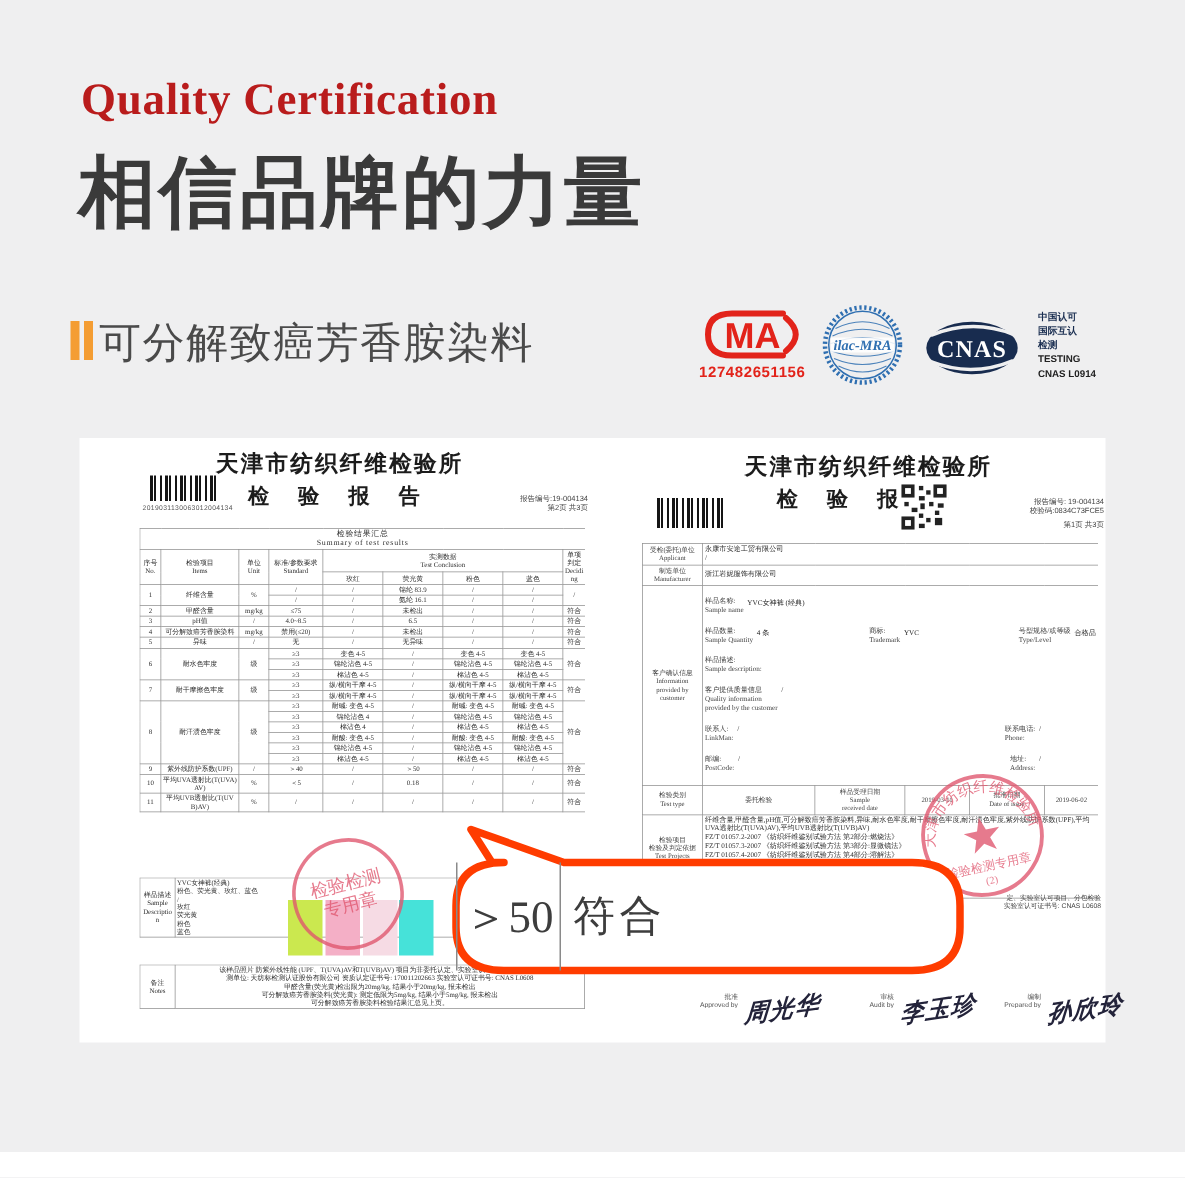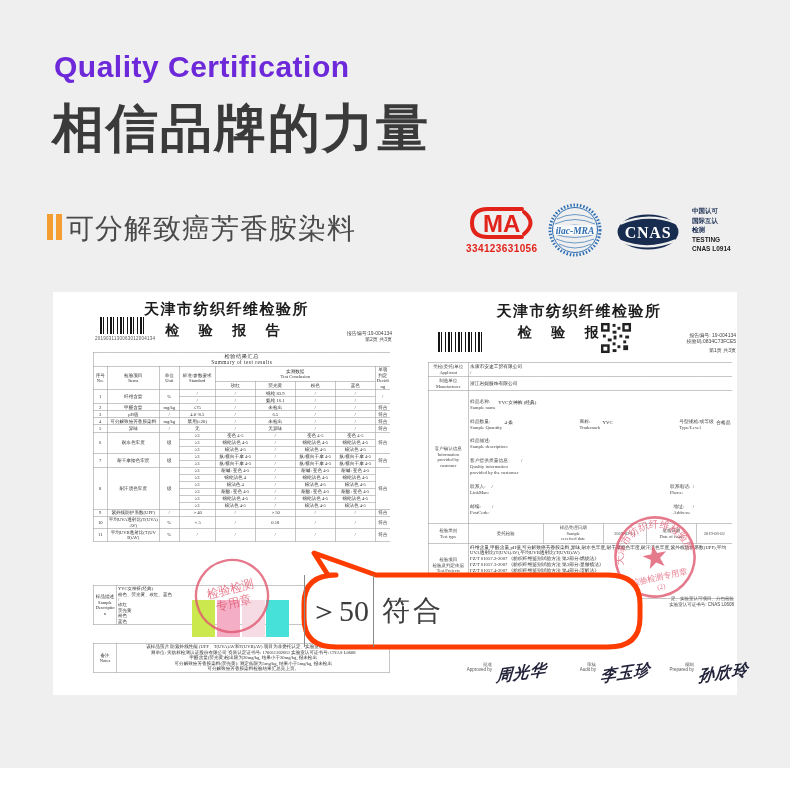--- a/index.html
+++ b/index.html
@@ -2,21 +2,21 @@
 <html style="--accent-orange: #f49d33; --cma-red: #e2231a; --ilac-blue: #2f6fb1; --cnas-navy: #182c4f; --bubble-border: #ff3c00; --stamp-red: #e0566e; --swatch-yellow: #cbe84f; --swatch-rose: #f4afc6; --swatch-pink: #f6dbe4; --swatch-cyan: #46e2d9;"><head>
 <meta charset="utf-8">
 <style>
   html,body{margin:0;padding:0;}
   body{width:790px;height:785px;position:relative;background:#efeff0;overflow:hidden;
        font-family:"Liberation Sans","DejaVu Sans",sans-serif;color:#333;}
   .abs{position:absolute;}
   .serif{font-family:"Liberation Serif","DejaVu Serif",serif;}
   .pre{white-space:pre-line;}
   
-  .title-en{left:54px;top:50px;font-size:30px;font-weight:bold;color:#6d28d9;letter-spacing:.5px;}
+  .title-en{left:54px;top:50px;font-size:30px;font-weight:bold;color:#b91c1c;letter-spacing:.5px;font-family:Liberation Serif, serif;}
   .title-cn{left:52px;top:94px;font-size:52px;font-weight:bold;color:#3a3a3a;letter-spacing:2px;}
   .accent-bar{width:6px;height:26px;background:var(--accent-orange,#f49d33);}
   .subtitle{left:66px;top:210px;font-size:28px;color:#4a4a4a;letter-spacing:1px;}
   
   .cma-num{left:466px;top:243px;font-size:10px;font-weight:bold;color:var(--cma-red,#e2231a);letter-spacing:.4px;}
   .cnas-txt{line-height:10px;font-size:13px;}
   .cnas-txt .cn{color:var(--cnas-navy,#182c4f);font-weight:bold;}
   .cnas-txt .en{color:#222;font-weight:bold;}
   
   .panel{left:53px;top:292px;width:684px;height:403px;background:#fff;}
@@ -72,21 +72,21 @@
 </div>
 <div class="abs subtitle">可分解致癌芳香胺染料</div>
 
 <div class="abs" style="left:468px;top:205px;width:72px;height:36px;">
   <svg width="72" height="36" viewBox="0 0 72 36">
     <path d="M54 4 L20 4 Q4 4 4 18 Q4 32 20 32 L54 32" fill="none" stroke="var(--cma-red,#e2231a)" stroke-width="4" stroke-linecap="round"></path>
     <path d="M56 7 Q69 18 56 29" fill="none" stroke="var(--cma-red,#e2231a)" stroke-width="4" stroke-linecap="round"></path>
     <text x="15" y="27" font-size="24" font-weight="bold" fill="var(--cma-red,#e2231a)" font-family="Liberation Sans, sans-serif">MA</text>
   </svg>
 </div>
-<div class="abs cma-num">334123631056</div>
+<div class="abs cma-num">127482651156</div>
 
 <div class="abs" style="left:548px;top:203px;width:54px;height:54px;">
   <svg width="54" height="54" viewBox="0 0 54 54">
     <circle cx="27" cy="27" r="25" fill="none" stroke="var(--ilac-blue,#2f6fb1)" stroke-width="3" stroke-dasharray="1.5,1.8"></circle>
     <circle cx="27" cy="27" r="22.5" fill="none" stroke="var(--ilac-blue,#2f6fb1)" stroke-width="1"></circle>
     <g fill="none" stroke="var(--ilac-blue,#2f6fb1)" stroke-width=".8" opacity=".85">
       <path d="M9 16 Q27 7 45 16"></path>
         <path d="M7 21 Q27 12 47 21"></path>
         <path d="M6 26 Q27 18 48 26"></path>
       <path d="M6 31 Q27 38 48 31"></path>

